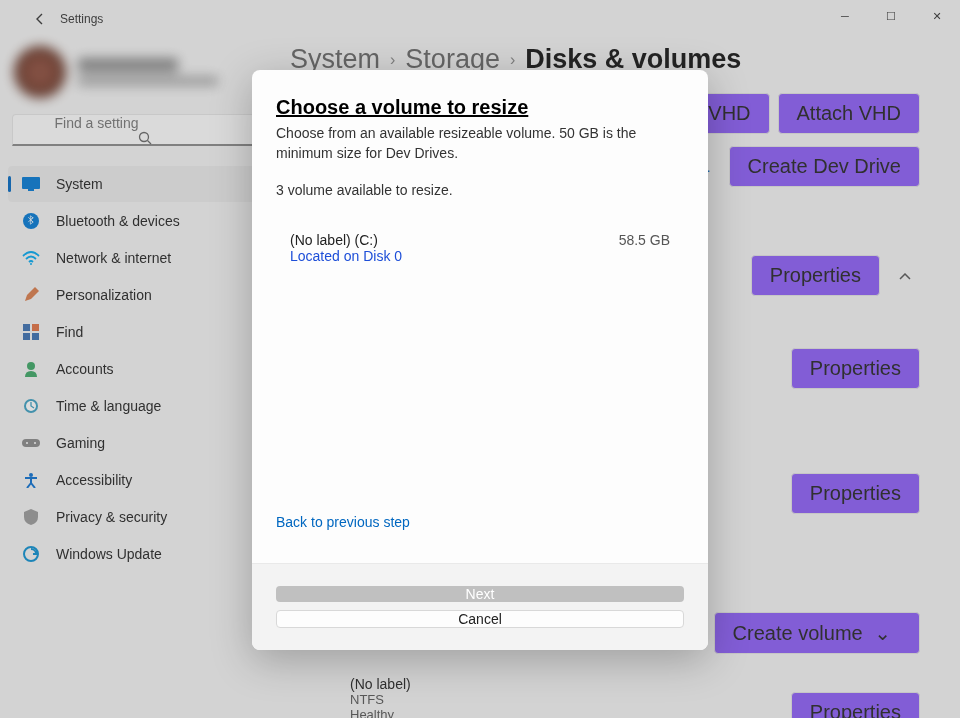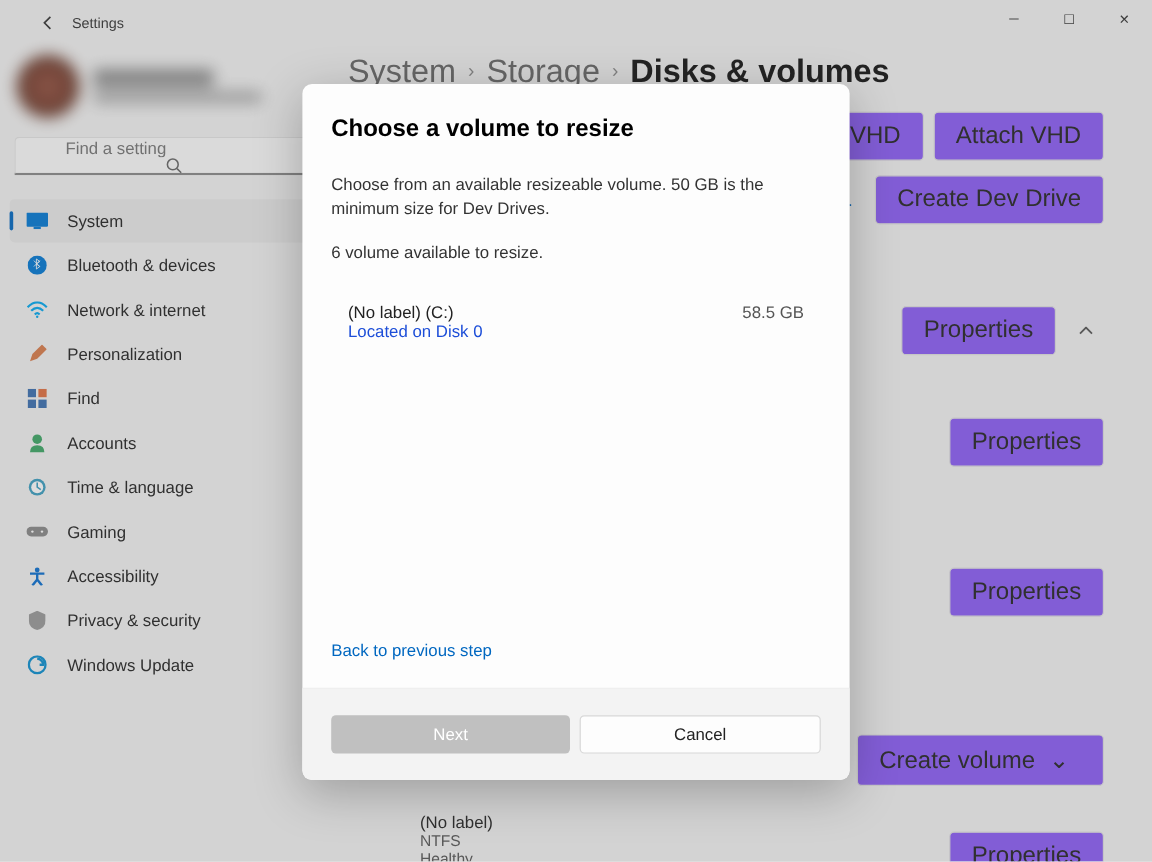--- a/index.html
+++ b/index.html
@@ -43,29 +43,29 @@
 
     .panel-row { display: flex; justify-content: flex-end; align-items: center; padding: 12px 0; gap: 10px; }
     .expand-icon { width: 30px; text-align: center; color: #555; }
     .volume-block { padding: 10px 0 10px 60px; }
     .vol-label { font-size: 14px; color: #222; }
     .vol-sub { font-size: 13px; color: #555; }
 
     .overlay { position: absolute; inset: 0; background: rgba(100,100,100,0.22); display: flex; align-items: flex-start; justify-content: center; padding-top: 70px; }
     .dialog { width: 456px; height: 580px; background: #fdfdfd; border-radius: 8px; box-shadow: 0 10px 40px rgba(0,0,0,0.25); display: flex; flex-direction: column; }
     .dialog-body { padding: 26px 24px 14px 24px; flex: 1; }
-    .dialog-title { font-size: 20px; font-weight: 600; margin-bottom: 24px; }
+    .dialog-title { font-size: 20px; font-weight: 600; margin-bottom: 4px; text-decoration: underline; }
     .dialog-desc { font-size: 14px; color: #333; line-height: 1.45; margin-bottom: 18px; }
     .dialog-status { font-size: 14px; color: #333; margin-bottom: 24px; }
     .vol-item { display: flex; justify-content: space-between; padding: 10px 14px; cursor: pointer; }
     .vol-left .ln1 { font-size: 14px; color: #222; }
     .vol-left .ln2 { font-size: 14px; color: #1d4ed8; }
     .vol-size { font-size: 14px; color: #555; }
     .back-link { color: #0067c0; font-size: 14px; cursor: pointer; margin-top: 240px; }
-    .dialog-footer { background: #f3f3f3; border-top: 1px solid #e9e9e9; padding: 22px 24px; display: flex; gap: 8px; border-radius: 0 0 8px 8px; }
+    .dialog-footer { background: #f3f3f3; border-top: 1px solid #e9e9e9; padding: 22px 24px; display: flex; gap: 8px; border-radius: 0 0 8px 8px; flex-direction: column; }
     .fbtn { flex: 1; height: 32px; border-radius: 4px; font-size: 14px; cursor: pointer; border: 1px solid #d8d8d8; }
     .fbtn.primary { background: #c0c0c0; color: #fff; border: none; }
     .fbtn.secondary { background: #fdfdfd; color: #222; }
   </style>
 </head>
 <body>
 
 <div class="titlebar">
   <div class="back-btn">
     <svg width="14" height="14" viewBox="0 0 14 14">
@@ -256,21 +256,21 @@
       <button class="btn">Properties</button>
     </div>
   </div>
 </div>
 
 <div class="overlay">
   <div class="dialog">
     <div class="dialog-body">
       <div class="dialog-title">Choose a volume to resize</div>
       <div class="dialog-desc">Choose from an available resizeable volume. 50 GB is the minimum size for Dev Drives.</div>
-      <div class="dialog-status">6 volume available to resize.</div>
+      <div class="dialog-status">3 volume available to resize.</div>
       <div class="vol-item">
         <div class="vol-left">
           <div class="ln1">(No label) (C:)</div>
           <div class="ln2">Located on Disk 0</div>
         </div>
         <div class="vol-size">58.5 GB</div>
       </div>
       <div class="back-link">Back to previous step</div>
     </div>
     <div class="dialog-footer">

